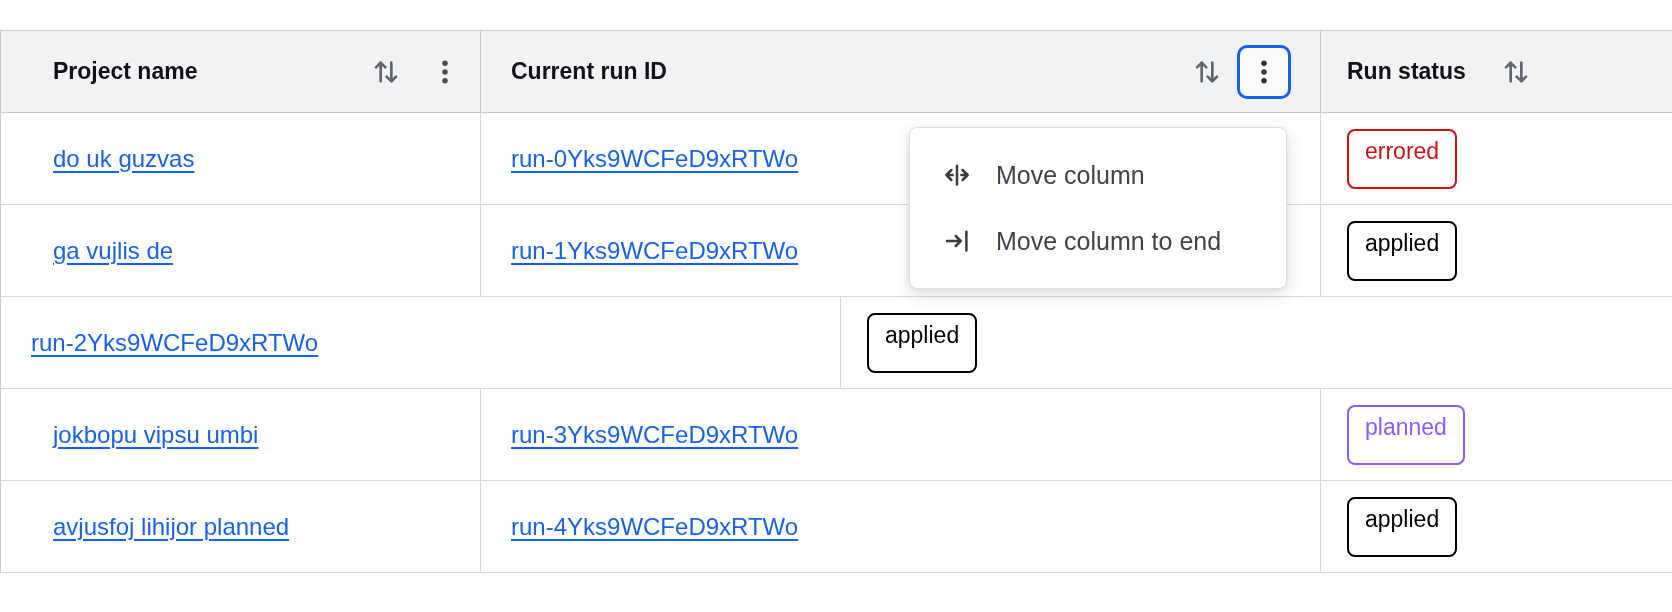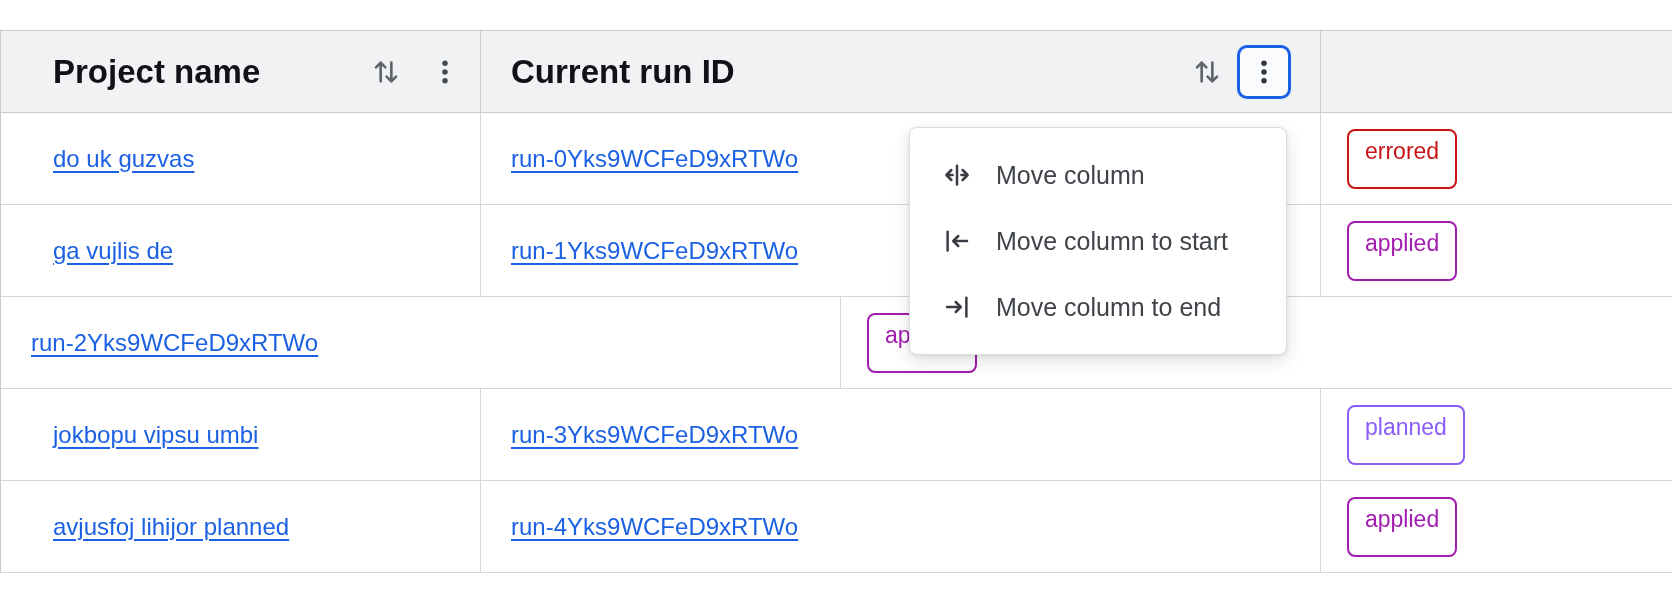--- a/index.html
+++ b/index.html
@@ -31,21 +31,21 @@
   .cell, .hcell {
     display: flex;
     align-items: center;
   }
   .col-project { width: 480px; padding-left: 52px; padding-right: 20px; border-right: 1px solid #d5d7db; }
   .col-run     { width: 840px; padding-left: 30px; padding-right: 29px; border-right: 1px solid #d5d7db; }
   .col-status  { flex: 1; padding-left: 26px; padding-right: 20px; }
   .header-row .col-project, .header-row .col-run { border-right: 1px solid #c9cbd0; }
 
   .hlabel {
-    font-size: 33px;
+    font-size: 23px;
     font-weight: 700;
     color: #101218;
     white-space: nowrap;
   }
   .icon-btn {
     display: flex; align-items: center; justify-content: center;
     background: transparent; border: none; cursor: pointer; padding: 0;
   }
   .sort-btn { margin-left: auto; }
   .sort-btn svg { width: 32px; height: 32px; stroke: #60646c; }
@@ -73,21 +73,21 @@
   [data-name="status-badge"] {
     display: inline-block;
     font-size: 23px;
     line-height: 1;
     padding: 9px 16px 24px 16px;
     border: 2px solid currentColor;
     border-radius: 8px;
     background: #ffffff;
   }
   .errored { color: #c81414; }
-  .applied { color: #a21caf; }
+  .applied { color: #000000; }
   .planned { color: #8b5cf6; }
 
   .menu {
     position: absolute;
     top: 96px;
     left: 908px;
     width: 378px;
     background: #ffffff;
     border: 1px solid #dcdde0;
     border-radius: 8px;
@@ -142,20 +142,29 @@
       </button>
       <button class="icon-btn kebab-btn kebab-btn-focused" data-name="column-options-button-active">
         <svg data-name="kebab-vertical-icon" viewBox="0 0 24 24">
           <circle cx="12" cy="5" r="2.2"></circle>
             <circle cx="12" cy="12" r="2.2"></circle>
             <circle cx="12" cy="19" r="2.2"></circle>
         </svg>
       </button>
     </div>
 
+    <div class="hcell col-status" data-name="column-header-run-status">
+      <span class="hlabel" data-name="column-label">Run status</span>
+      <button class="icon-btn sort-btn" data-name="sort-button">
+        <svg data-name="swap-vertical-icon" viewBox="0 0 24 24" fill="none" stroke-width="2" stroke-linecap="round" stroke-linejoin="round">
+          <path d="M8 19 V5 M4.5 8.5 L8 5 L11.5 8.5"></path>
+          <path d="M16 5 V19 M12.5 15.5 L16 19 L19.5 15.5"></path>
+        </svg>
+      </button>
+    </div>
   </div>
 
   <div class="row" data-name="table-row">
     <div class="cell col-project">
       <a class="cell-link" href="#" data-name="project-link">do uk guzvas</a>
     </div>
     <div class="cell col-run">
       <a class="cell-link" href="#" data-name="run-id-link">run-0Yks9WCFeD9xRTWo</a>
     </div>
     <div class="cell col-status">
@@ -210,27 +219,20 @@
 
   <div class="menu" data-name="column-options-menu">
     <div class="menu-item" data-name="menu-item-move-column">
       <svg data-name="move-column-icon" viewBox="0 0 24 24" fill="none" stroke-width="2" stroke-linecap="round" stroke-linejoin="round">
         <path d="M12 4.5 V19.5"></path>
         <path d="M7.5 8 L3.5 12 L7.5 16 M3.5 12 H8.5"></path>
         <path d="M16.5 8 L20.5 12 L16.5 16 M20.5 12 H15.5"></path>
       </svg>
       <span data-name="menu-item-label">Move column</span>
     </div>
-    <div class="menu-item" data-name="menu-item-move-column-to-start">
-      <svg data-name="move-column-to-start-icon" viewBox="0 0 24 24" fill="none" stroke-width="2" stroke-linecap="round" stroke-linejoin="round">
-        <path d="M4.5 4.5 V19.5"></path>
-        <path d="M20 12 H9 M13 8 L9 12 L13 16"></path>
-      </svg>
-      <span data-name="menu-item-label">Move column to start</span>
-    </div>
     <div class="menu-item" data-name="menu-item-move-column-to-end">
       <svg data-name="move-column-to-end-icon" viewBox="0 0 24 24" fill="none" stroke-width="2" stroke-linecap="round" stroke-linejoin="round">
         <path d="M19.5 4.5 V19.5"></path>
         <path d="M4 12 H15 M11 8 L15 12 L11 16"></path>
       </svg>
       <span data-name="menu-item-label">Move column to end</span>
     </div>
   </div>
 
 </div>

